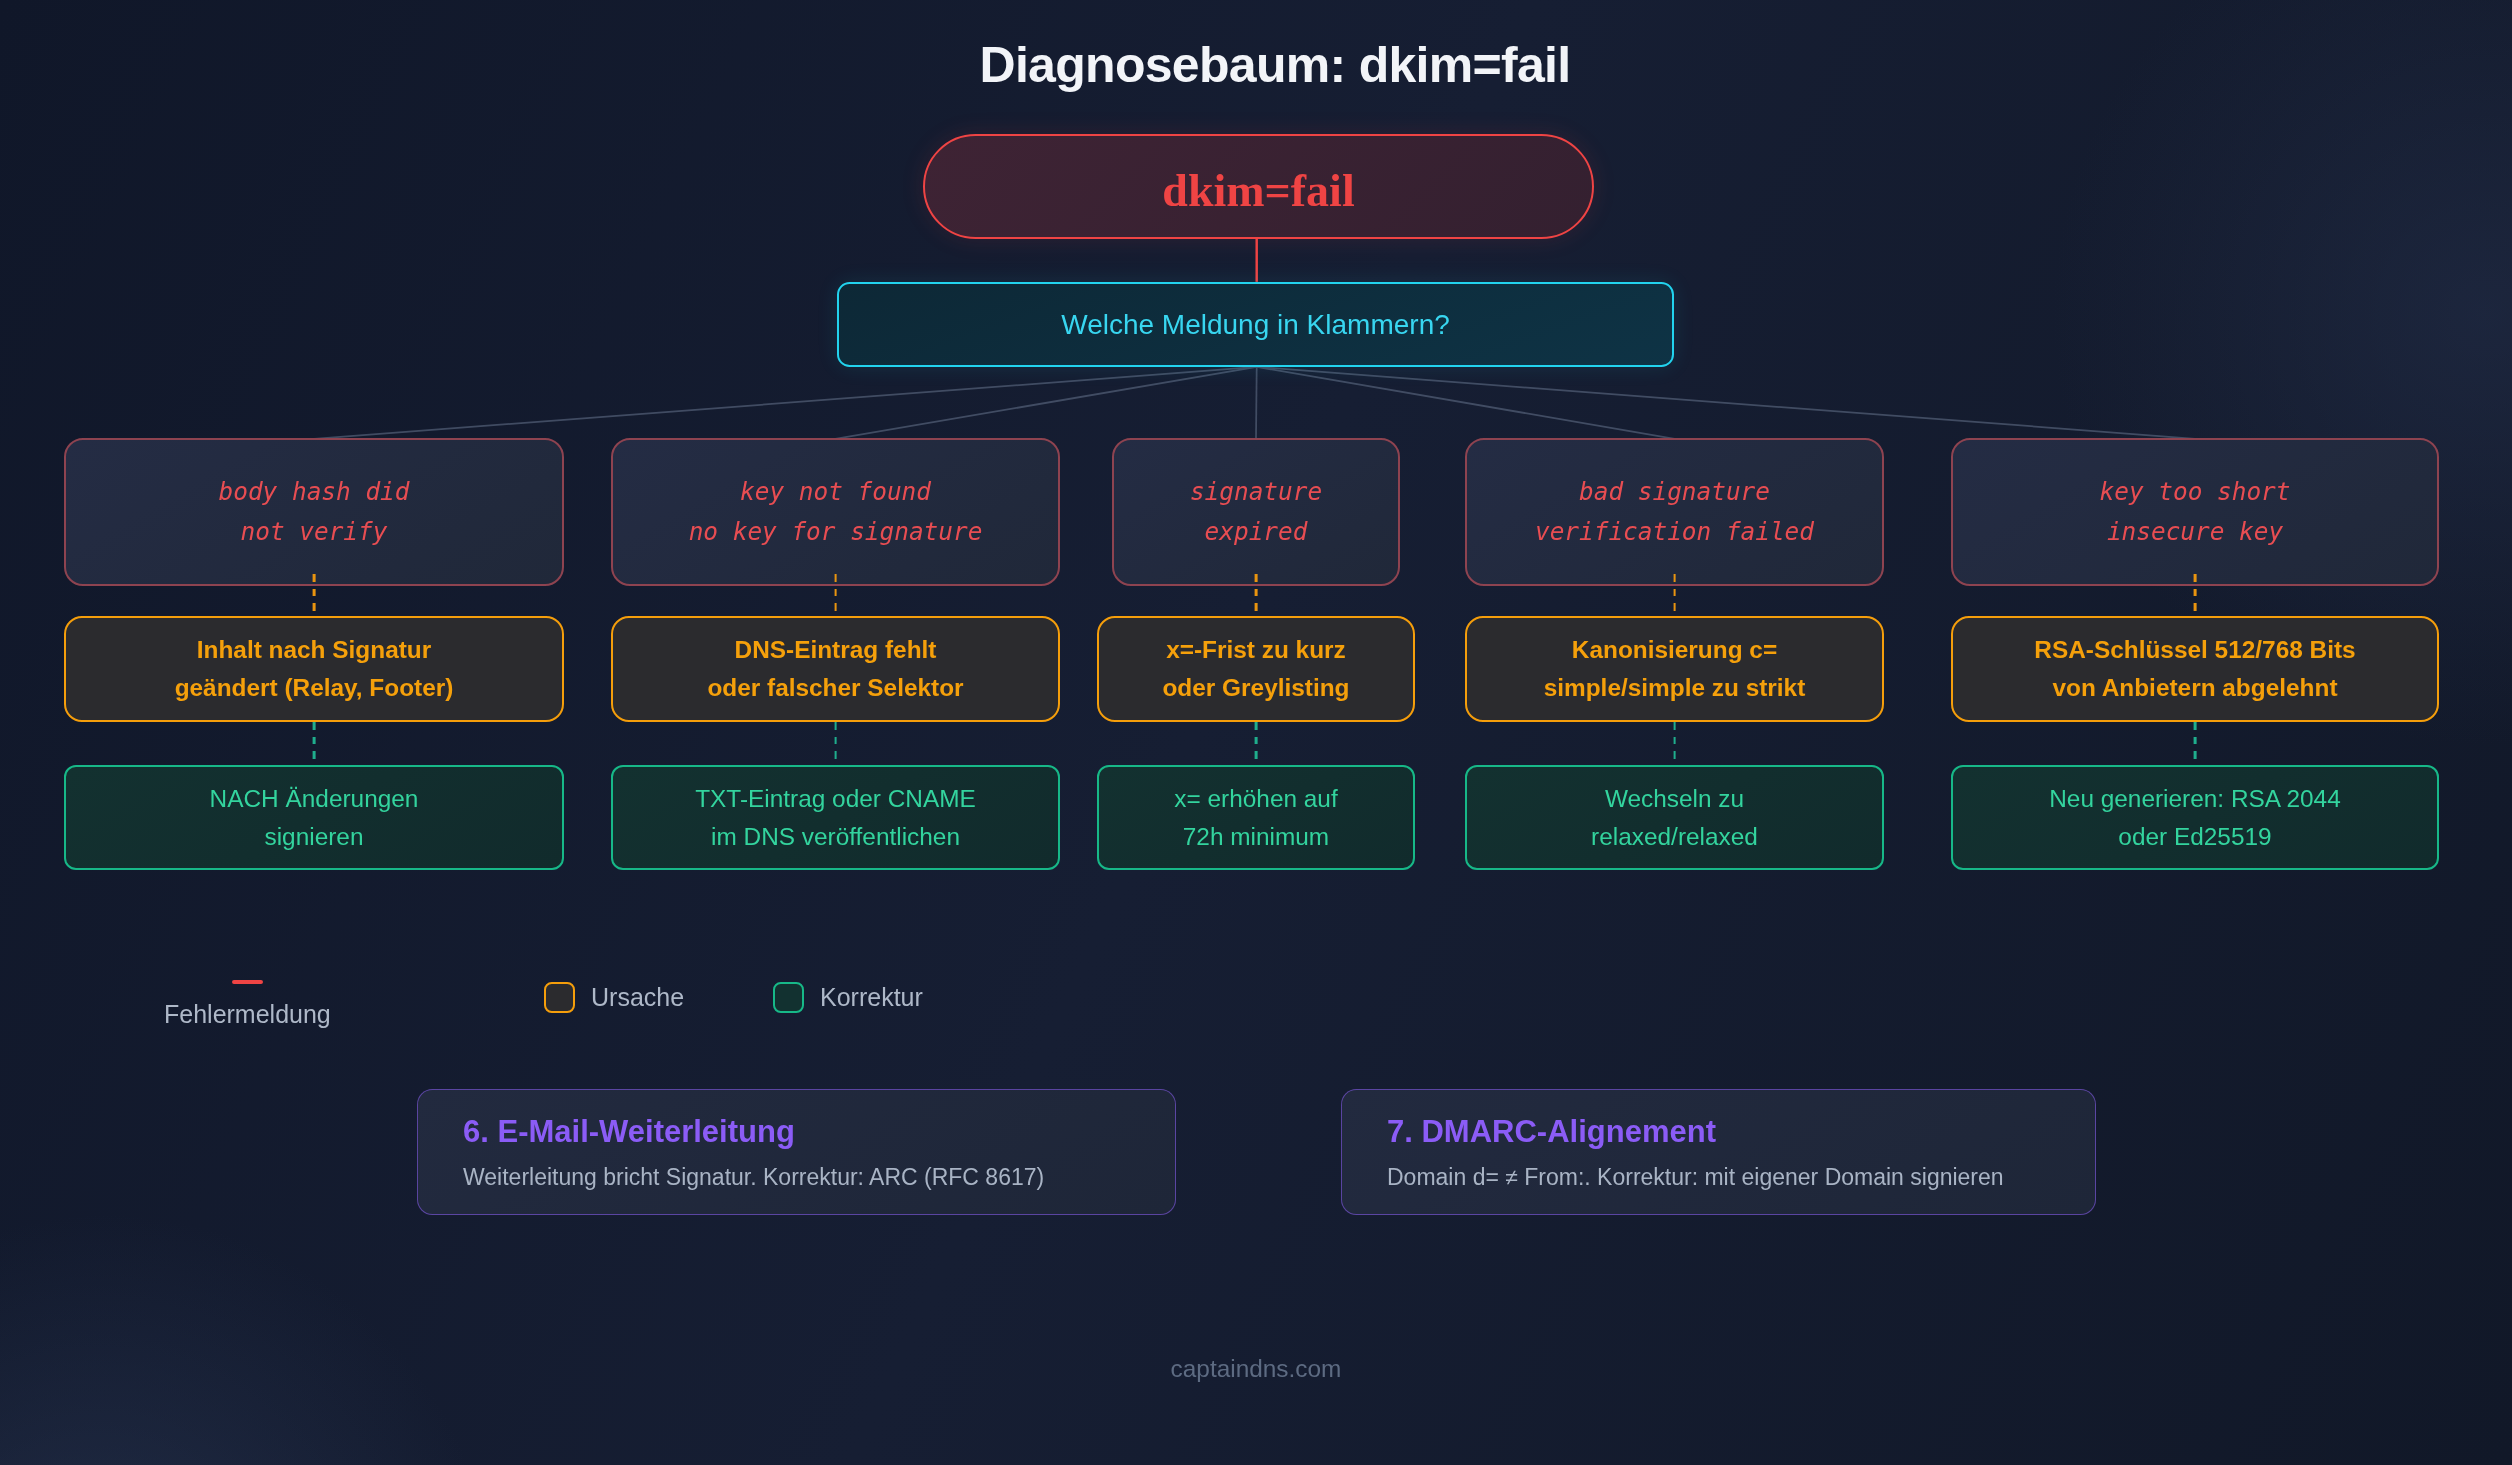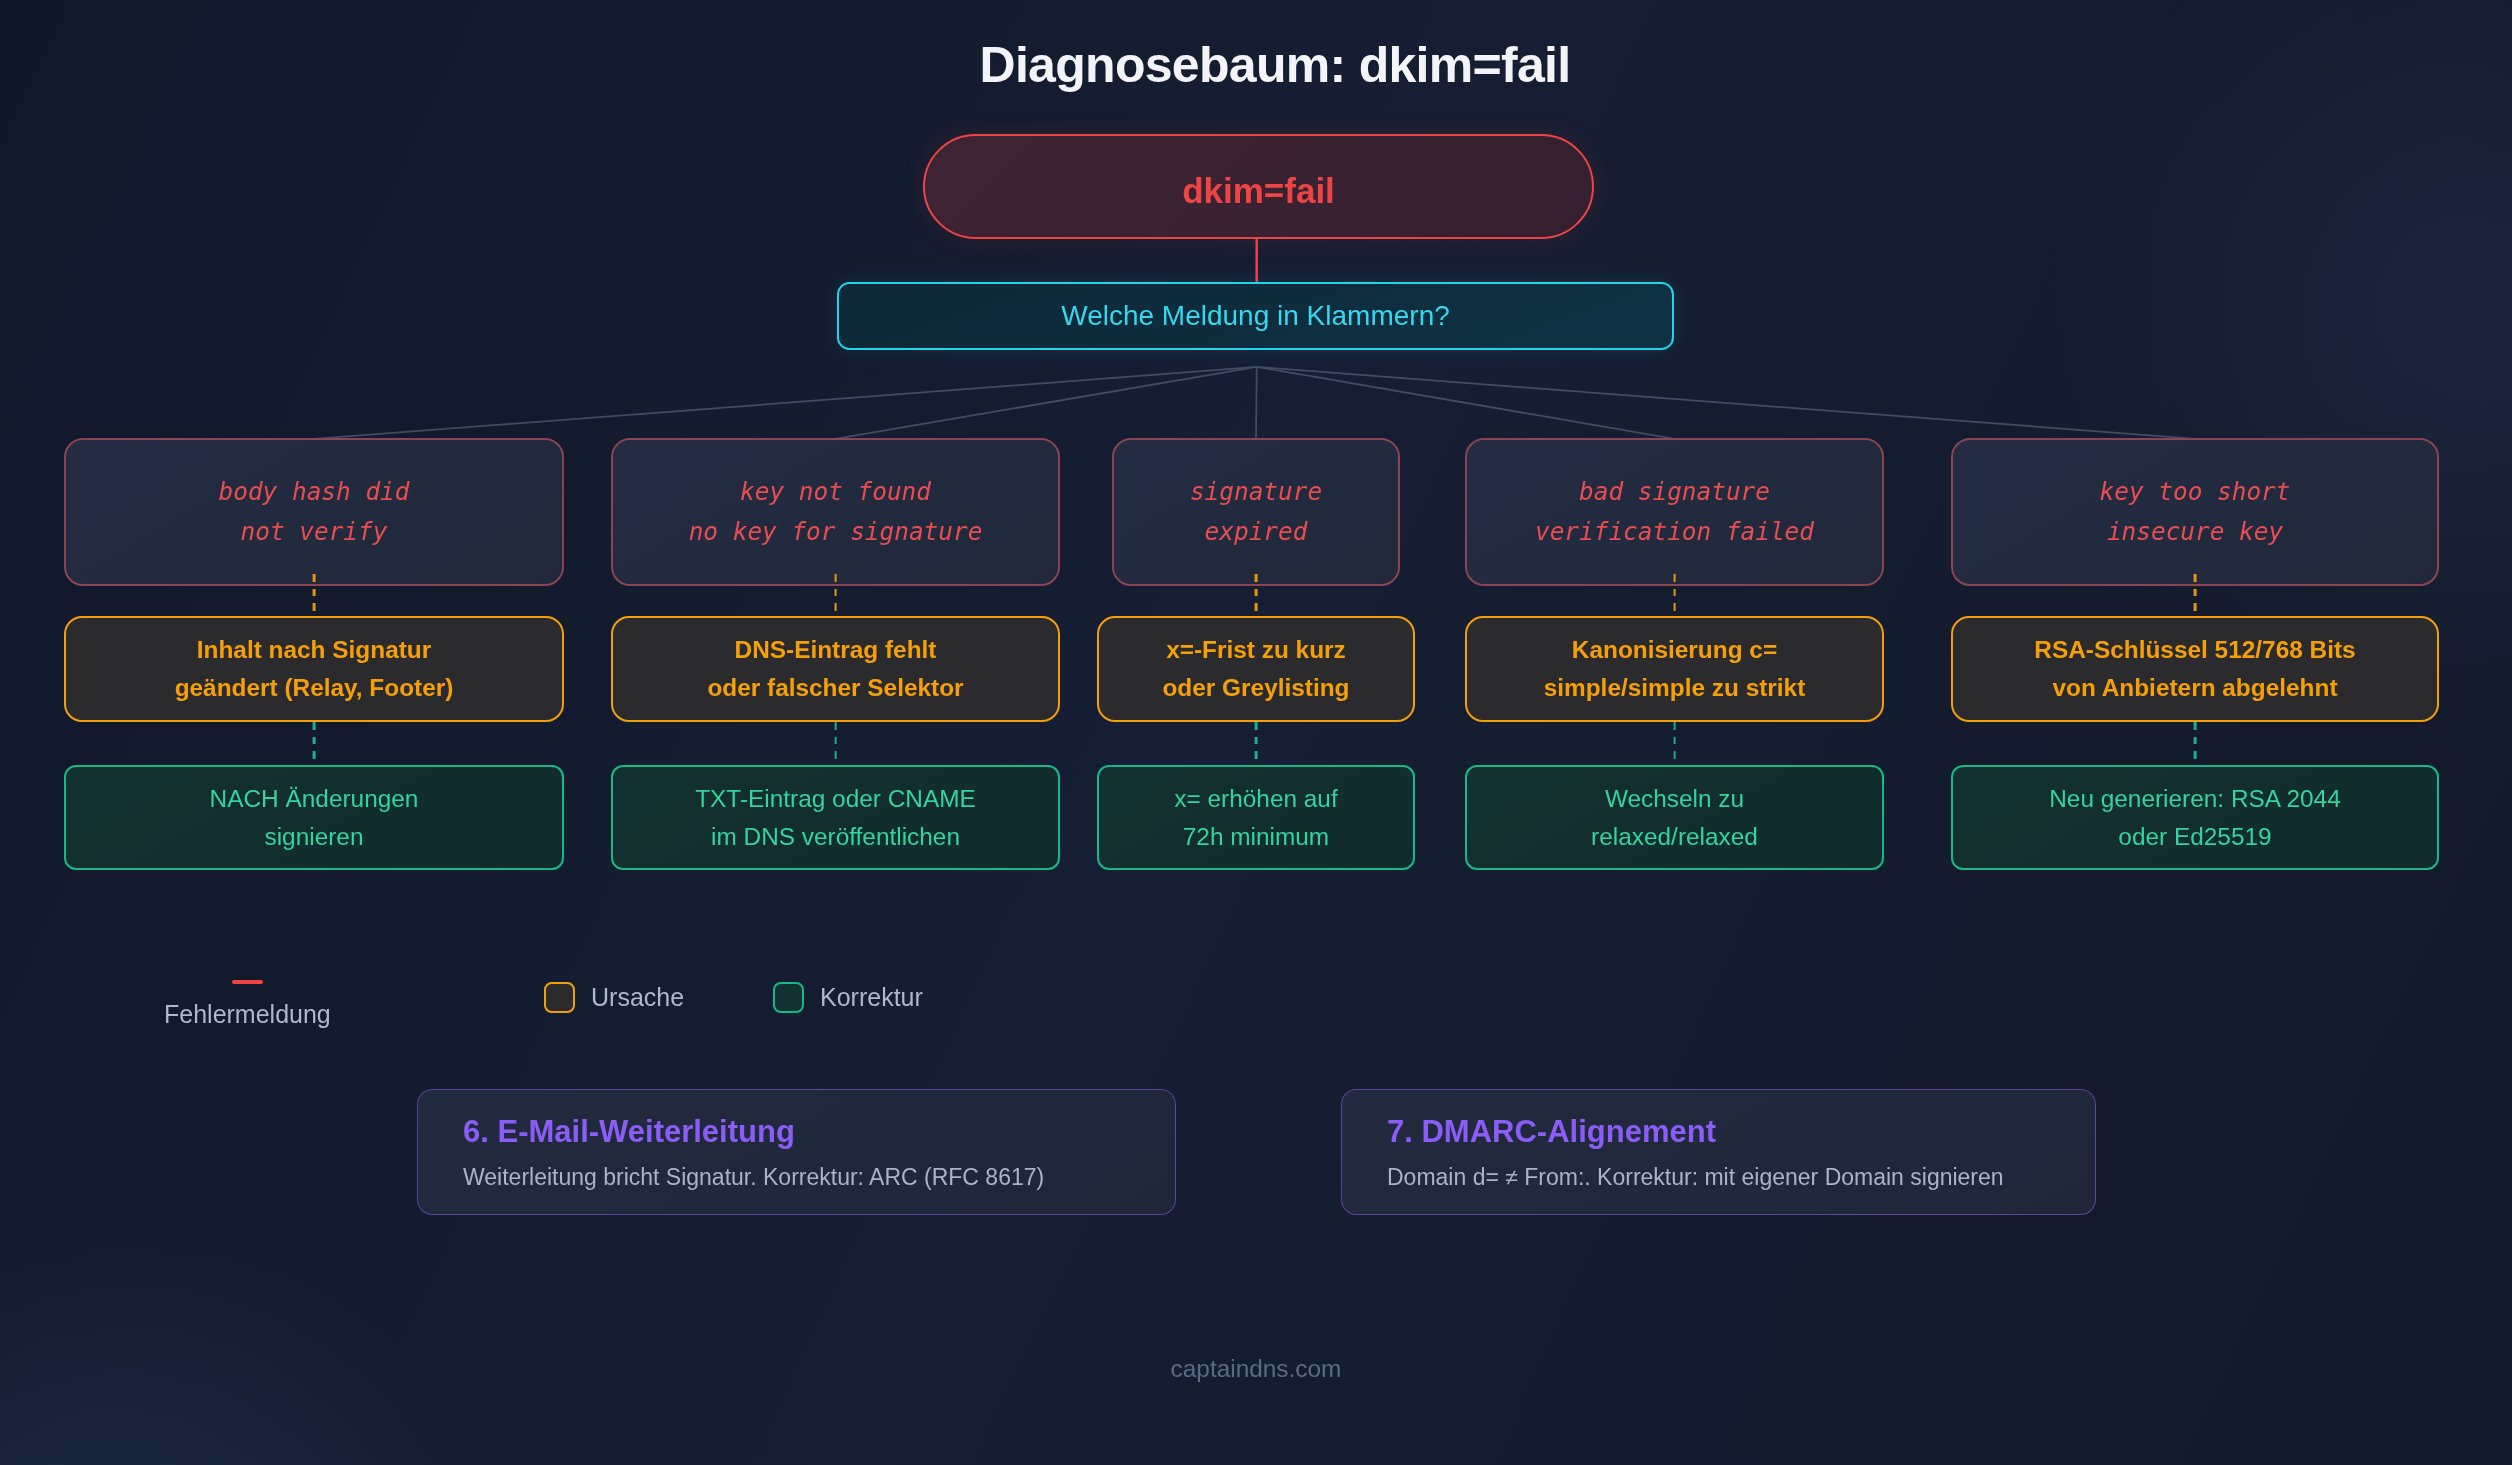--- a/index.html
+++ b/index.html
@@ -16,24 +16,24 @@
     font-size:50px;font-weight:bold;color:#f2f4f8;letter-spacing:-0.7px;padding-left:19px;
   }
   
   .root-pill{
     position:absolute;left:923px;top:134px;width:671px;height:105px;
     border:2.8px solid #ef4444;border-radius:54px;box-sizing:border-box;
     background:linear-gradient(135deg,#3e2334 0%,#342030 100%);
     display:flex;align-items:center;justify-content:center;
     box-shadow:0 0 24px rgba(239,68,68,.12);
   }
-  .root-pill span{font-family:Liberation Sans, sans-serif;font-weight:bold;font-size:35px;color:#ef4444;margin-top:8px;}
+  .root-pill span{font-family:Liberation Serif, serif;font-weight:bold;font-size:46px;color:#ef4444;margin-top:8px;}
   
   .question{
-    position:absolute;left:837px;top:282px;width:837px;height:68px;
+    position:absolute;left:837px;top:282px;width:837px;height:85px;
     border:2.4px solid #22d3ee;border-radius:12.6px;box-sizing:border-box;
     background:linear-gradient(160deg,#0d2836 0%,#0e3345 100%);
     display:flex;align-items:center;justify-content:center;
     box-shadow:0 0 21px rgba(34,211,238,.10);
   }
   .question span{font-size:28px;color:#38d6f0;}
   
   svg.connectors{position:absolute;left:0;top:0;pointer-events:none;}
   
   .col{position:absolute;top:438px;height:433px;}

